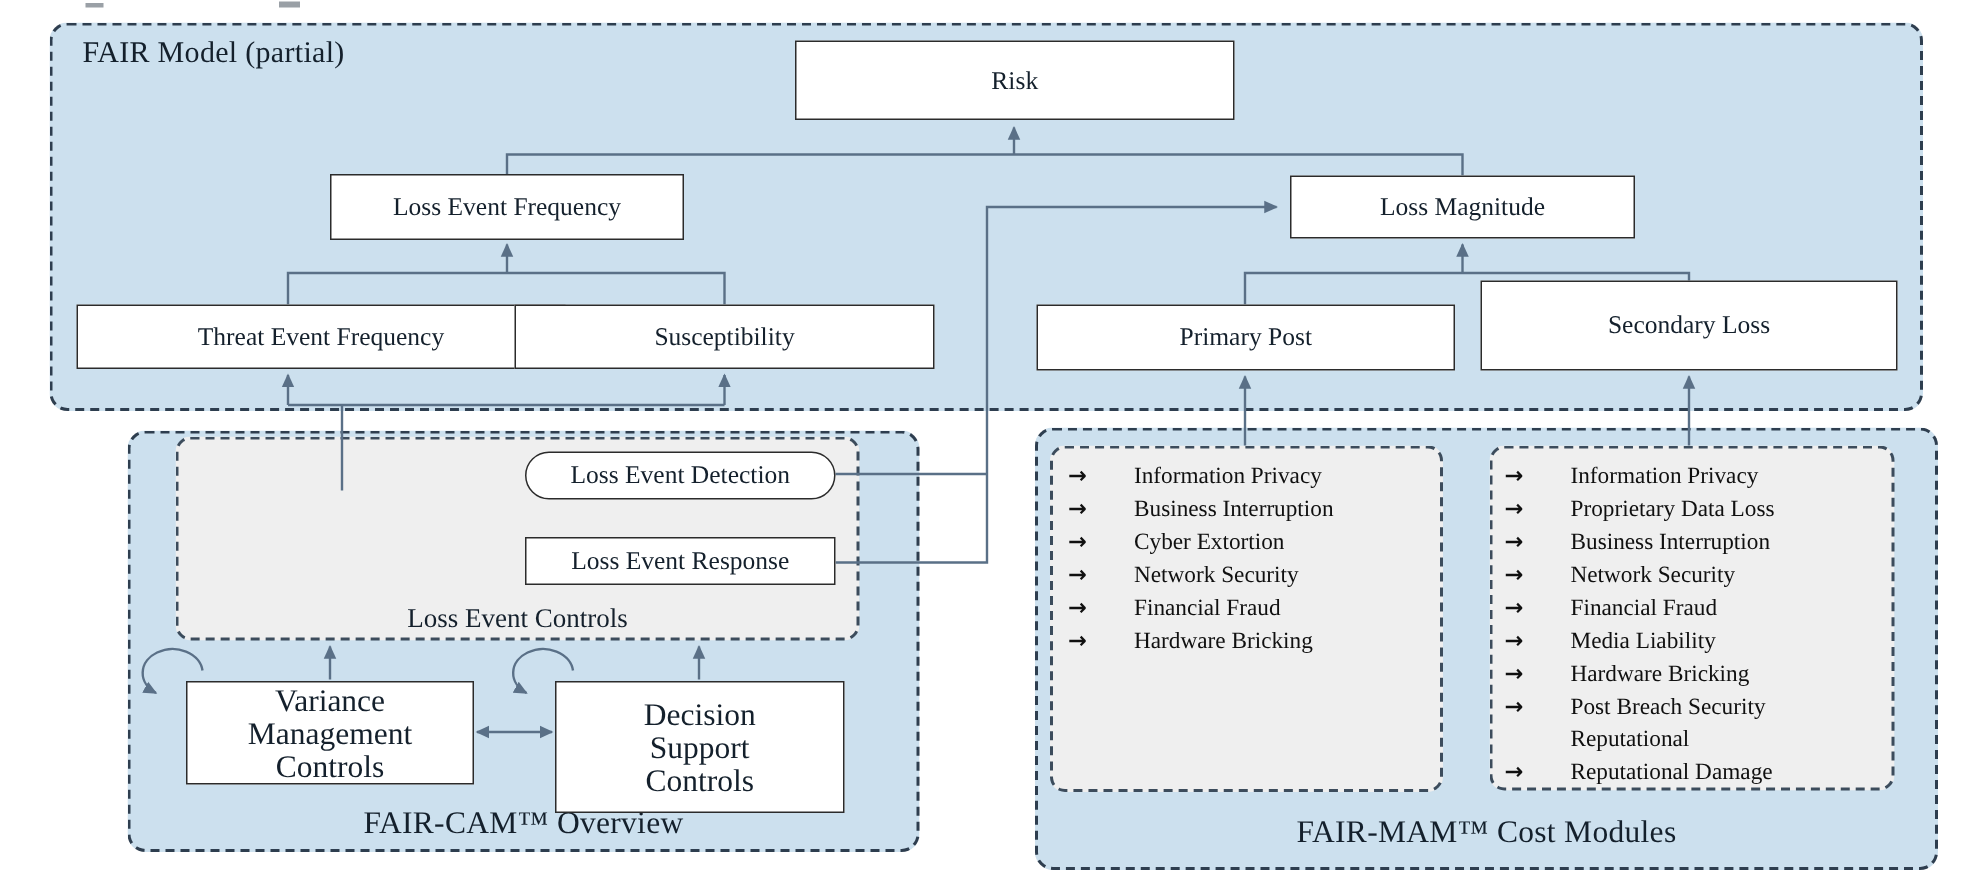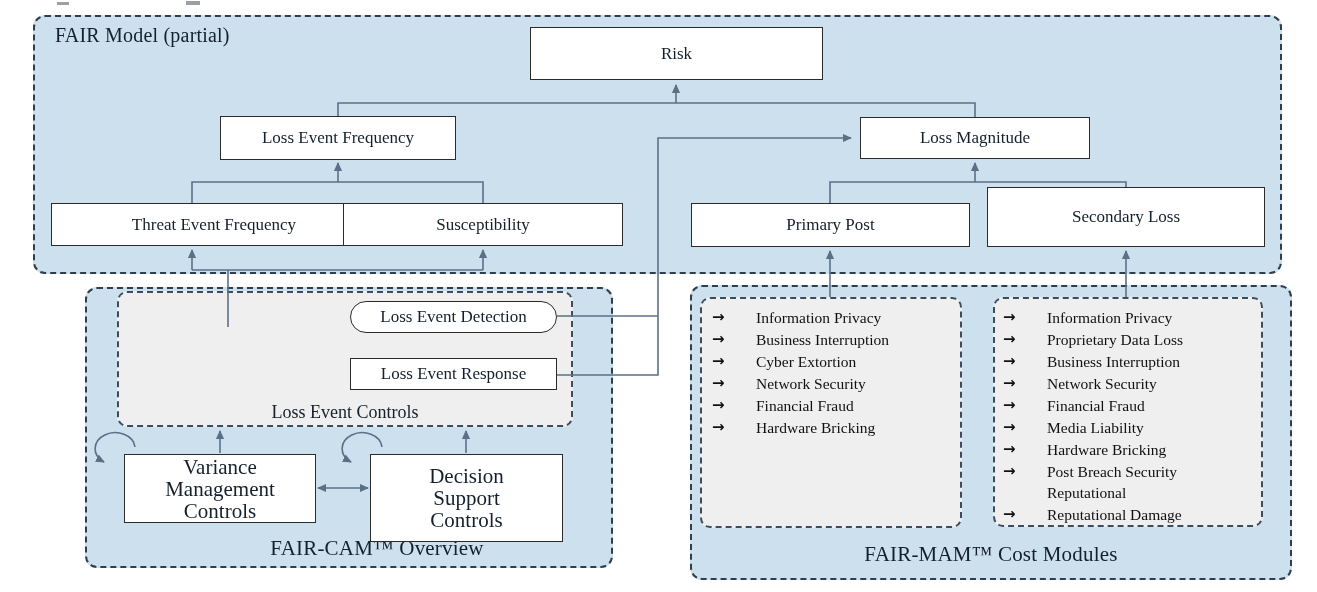--- a/index.html
+++ b/index.html
@@ -75,21 +75,21 @@
     <path class="ln" d="M220,453 V431" marker-end="url(#arr)"></path>
     <path class="ln" d="M466,453 V431" marker-end="url(#arr)"></path>
 
     <path class="ln" d="M318,488 H368" marker-start="url(#arr)" marker-end="url(#arr)"></path>
 
     <path class="ln" d="M135,447 A20,16 0 1 0 104,462" marker-end="url(#arr)"></path>
     <path class="ln" d="M382,447 A20,16 0 1 0 351,462" marker-end="url(#arr)"></path>
   </svg>
 
   <div class="panel-title" style="left:55px;top:24px;">FAIR Model (partial)</div>
-  <div class="panel-title centered" style="left:85px;top:536px;width:528px;padding-left:28px;">FAIR-CAM™ Overview</div>
+  <div class="panel-title centered" style="left:85px;top:536px;width:528px;">FAIR-CAM™ Overview</div>
   <div class="panel-title centered" style="left:690px;top:542px;width:602px;">FAIR-MAM™ Cost Modules</div>
   <div class="controls-label" style="left:117px;top:402px;width:456px;">Loss Event Controls</div>
 
   <div class="node big" style="left:530px;top:27px;width:293px;height:53px;">Risk</div>
   <div class="node" style="left:220px;top:116px;width:236px;height:44px;">Loss Event Frequency</div>
   <div class="node" style="left:860px;top:117px;width:230px;height:42px;">Loss Magnitude</div>
   <div class="node" style="left:51px;top:203px;width:326px;height:43px;">Threat Event Frequency</div>
   <div class="node" style="left:343px;top:203px;width:280px;height:43px;">Susceptibility</div>
   <div class="node" style="left:691px;top:203px;width:279px;height:44px;">Primary Post</div>
   <div class="node" style="left:987px;top:187px;width:278px;height:60px;">Secondary Loss</div>

